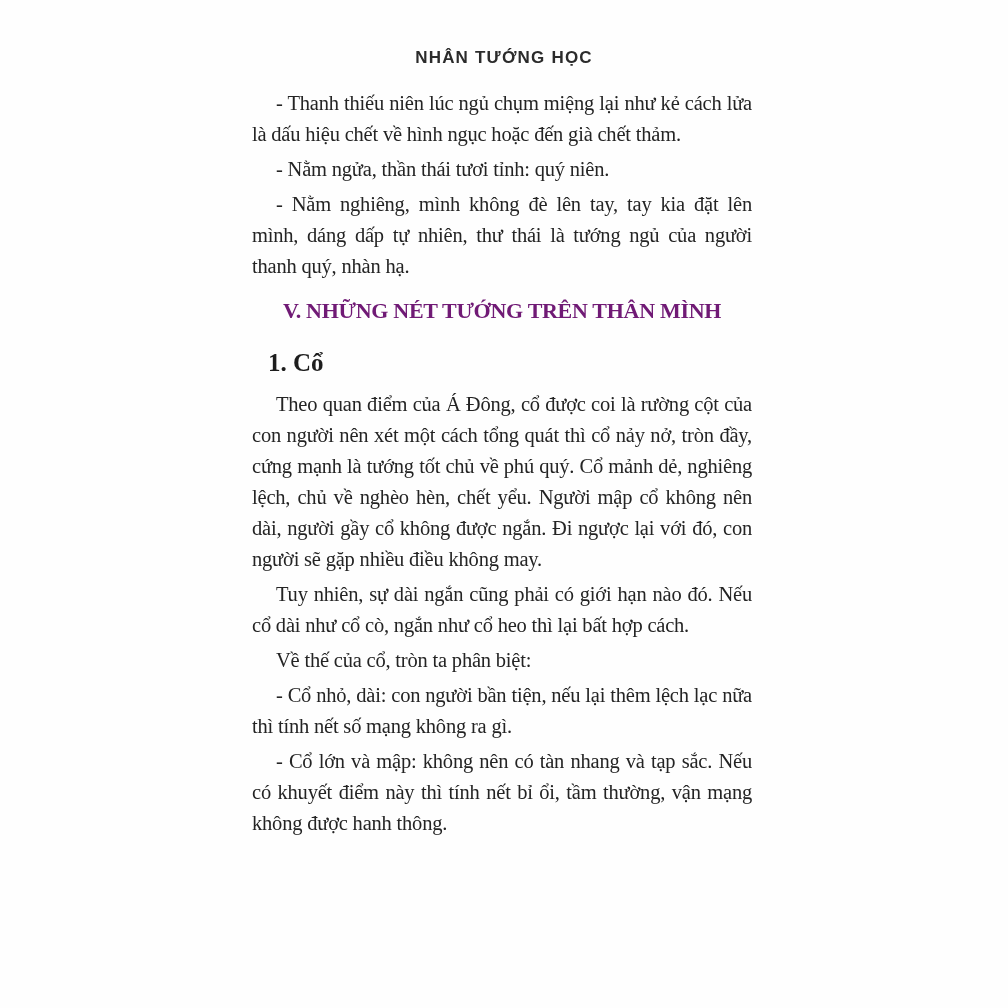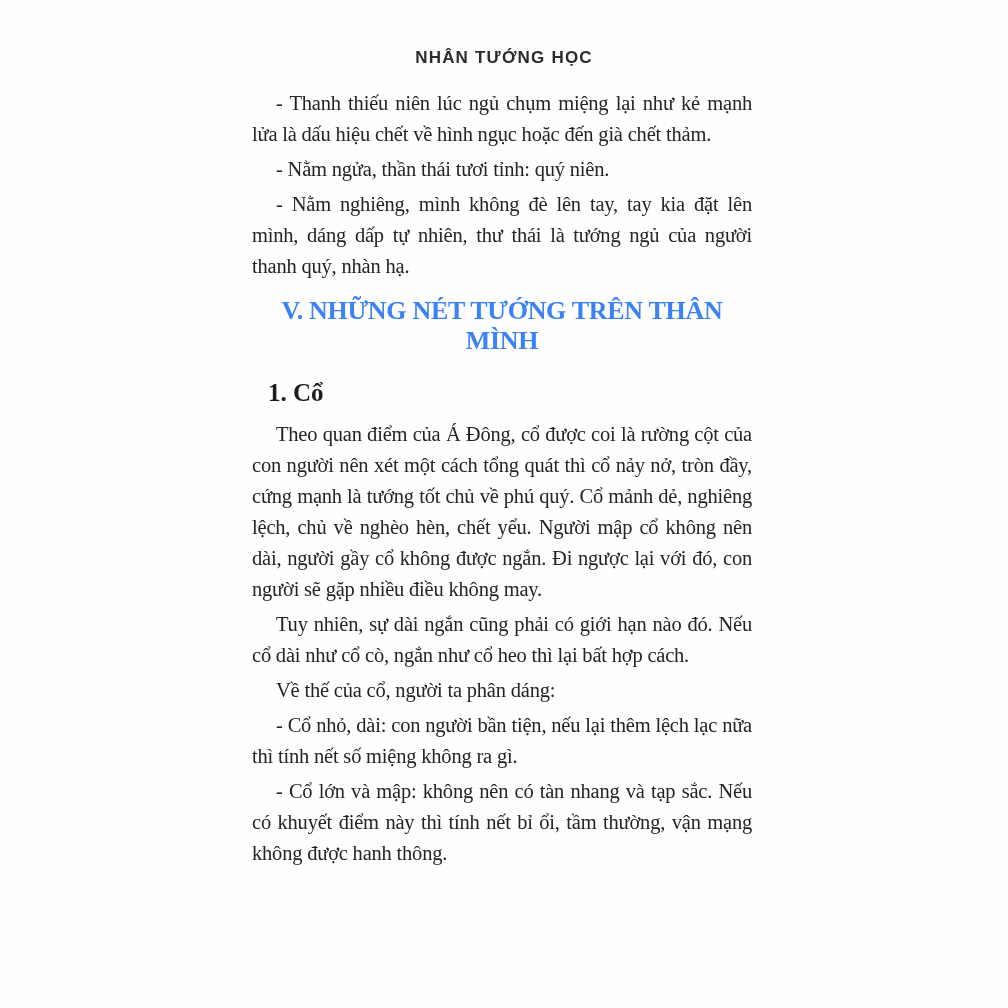--- a/index.html
+++ b/index.html
@@ -39,26 +39,26 @@
     margin: 0 0 4px 0;
     font-size: 20.5px;
     line-height: 31px;
     letter-spacing: -0.2px;
     text-align: justify;
     text-indent: 24px;
     color: #242424;
   }
   h2.section-heading {
     margin: 14px 0 24px 0;
-    font-size: 26px;
+    font-size: 22px;
     line-height: 30px;
     font-weight: 700;
     text-align: center;
     letter-spacing: -0.3px;
-    color: #3b82f6;
+    color: #701a75;
   }
   h3.subheading {
     margin: 0 0 14px 0;
     padding-left: 16px;
     font-size: 25px;
     line-height: 25px;
     font-weight: 700;
     color: #1d1d1d;
   }
   .page-number {
@@ -76,37 +76,37 @@
 </style>
 </head>
 <body>
 
 <div class="page">
 
   <div class="running-head">NHÂN TƯỚNG HỌC</div>
 
   <div class="text-column">
 
-    <p class="body-para">- Thanh thiếu niên lúc ngủ chụm miệng lại như kẻ mạnh lửa là dấu hiệu chết về hình ngục hoặc đến già chết thảm.</p>
+    <p class="body-para">- Thanh thiếu niên lúc ngủ chụm miệng lại như kẻ cách lửa là dấu hiệu chết về hình ngục hoặc đến già chết thảm.</p>
 
     <p class="body-para">- Nằm ngửa, thần thái tươi tỉnh: quý niên.</p>
 
     <p class="body-para">- Nằm nghiêng, mình không đè lên tay, tay kia đặt lên mình, dáng dấp tự nhiên, thư thái là tướng ngủ của người thanh quý, nhàn hạ.</p>
 
     <h2 class="section-heading">V. NHỮNG NÉT TƯỚNG TRÊN THÂN MÌNH</h2>
 
     <h3 class="subheading">1. Cổ</h3>
 
     <p class="body-para">Theo quan điểm của Á Đông, cổ được coi là rường cột của con người nên xét một cách tổng quát thì cổ nảy nở, tròn đầy, cứng mạnh là tướng tốt chủ về phú quý. Cổ mảnh dẻ, nghiêng lệch, chủ về nghèo hèn, chết yểu. Người mập cổ không nên dài, người gầy cổ không được ngắn. Đi ngược lại với đó, con người sẽ gặp nhiều điều không may.</p>
 
     <p class="body-para">Tuy nhiên, sự dài ngắn cũng phải có giới hạn nào đó. Nếu cổ dài như cổ cò, ngắn như cổ heo thì lại bất hợp cách.</p>
 
 
-    <p class="body-para">Về thế của cổ, người ta phân dáng:</p>
+    <p class="body-para">Về thế của cổ, tròn ta phân biệt:</p>
 
-    <p class="body-para">- Cổ nhỏ, dài: con người bần tiện, nếu lại thêm lệch lạc nữa thì tính nết số miệng không ra gì.</p>
+    <p class="body-para">- Cổ nhỏ, dài: con người bần tiện, nếu lại thêm lệch lạc nữa thì tính nết số mạng không ra gì.</p>
 
     <p class="body-para">- Cổ lớn và mập: không nên có tàn nhang và tạp sắc. Nếu có khuyết điểm này thì tính nết bỉ ổi, tầm thường, vận mạng không được hanh thông.</p>
 
   </div>
 
 
 </div>
 
 </body></html>

